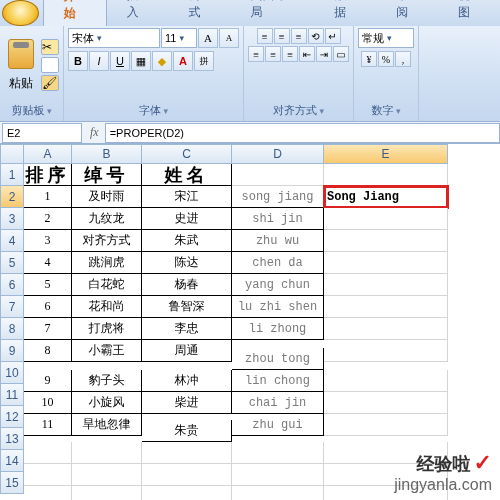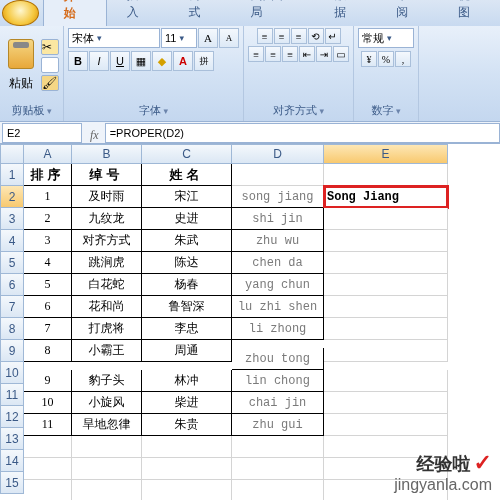--- a/index.html
+++ b/index.html
@@ -18,36 +18,36 @@
 .icon-paste::before{content:"";position:absolute;top:2px;left:4px;width:16px;height:6px;background:#888;border-radius:2px}
 .side-icons{display:flex;flex-direction:column;gap:2px}
 .mini-icon{width:18px;height:16px;background:#fff;border:1px solid #9ab3d5;border-radius:2px}
 .sel{height:20px;background:#fff;border:1px solid #9ab3d5;display:flex;align-items:center;padding:0 3px;font-size:11px}
 .sel::after{content:"▾";margin-left:3px;color:#3b5a87;font-size:9px}
 .btn-row{display:flex;gap:1px}
 .rb{width:20px;height:20px;background:linear-gradient(#f4f8fd,#dde9f6);border:1px solid #a9bfda;display:flex;align-items:center;justify-content:center;font-size:11px;font-family:"Times New Roman",serif}
 .rb.sm{width:16px;height:16px;font-size:10px}
 .font-group .group-body{flex-direction:column;align-items:stretch;gap:3px}
 .align-group .group-body{flex-direction:column;gap:2px}
-.name-formula{height:22px;display:flex;align-items:flex-end;border-bottom:1px solid #9ab3d5;background:#eef3fa}
+.name-formula{height:22px;display:flex;align-items:center;border-bottom:1px solid #9ab3d5;background:#eef3fa}
 .name-box{width:80px;height:20px;background:#fff;border:1px solid #9ab3d5;margin:0 2px;padding:0 4px;display:flex;align-items:center;font-size:11px}
 .fx-label{font-style:italic;color:#666;padding:0 6px;font-family:"Times New Roman"}
 .formula-bar{flex:1;height:20px;background:#fff;border:1px solid #9ab3d5;padding:0 4px;display:flex;align-items:center;font-size:11px;font-family:Consolas,monospace}
 .sheet{display:flex;height:calc(500px - 26px - 96px - 22px)}
 .corner{width:24px;height:20px;background:linear-gradient(#f4f8fc,#dbe7f4);border:1px solid #9fb8d6}
 .col-headers{display:flex}
 .ch{height:20px;background:linear-gradient(#f4f8fc,#dbe7f4);border:1px solid #9fb8d6;border-left:none;display:flex;align-items:center;justify-content:center;color:#3b5a87}
 .ch.sel-col{background:linear-gradient(#fde7b5,#f8c96f)}
 .row-headers{display:flex;flex-direction:column}
 .rh{width:24px;height:22px;background:linear-gradient(#f4f8fc,#dbe7f4);border:1px solid #9fb8d6;border-top:none;display:flex;align-items:center;justify-content:center;color:#3b5a87}
 .rh.sel-row{background:linear-gradient(#fde7b5,#f8c96f)}
 .grid{position:relative}
 .grid-row{display:flex}
 .cell{height:22px;border-right:1px solid #d4d4d4;border-bottom:1px solid #d4d4d4;display:flex;align-items:center;padding:0 3px;font-size:12px;background:#fff;overflow:hidden;white-space:nowrap}
-.cell.hdr{font-family:"SimSun";font-weight:bold;font-size:13px;justify-content:center;border-right:1px solid #000;border-bottom:1px solid #000;letter-spacing:4px}
+.cell.hdr{font-family:"SimSun";font-weight:bold;font-size:18px;justify-content:center;border-right:1px solid #000;border-bottom:1px solid #000;letter-spacing:4px}
 .cell.b{border-right:1px solid #000;border-bottom:1px solid #000;justify-content:center;font-family:"SimSun"}
 .cell.pin{font-family:"Courier New",monospace;color:#7a7a7a;justify-content:center}
 .cell.active{outline:3px solid #d22;outline-offset:-2px;font-family:"Courier New",monospace;justify-content:flex-start;font-weight:bold}
 .sheet-main{display:flex;flex-direction:column;flex:1;overflow:hidden}
 .top-area{display:flex}
 .body-area{display:flex;flex:1}
 .watermark{position:absolute;bottom:6px;right:8px;text-align:right;font-size:11px;color:#333;pointer-events:none}
 .watermark .wlogo{font-size:18px;font-weight:bold}
 .watermark .check{color:#d22;font-size:22px;font-weight:bold}
 .watermark .wurl{font-size:16px;color:#666}
@@ -267,21 +267,21 @@
           <div class="grid-row">
             <div class="cell b" style="width: 48px;">10</div>
             <div class="cell b" style="width: 70px;">小旋风</div>
             <div class="cell b" style="width: 90px;">柴进</div>
             <div class="cell b pin" style="width: 92px;">chai jin</div>
             <div class="cell " style="width: 124px;"></div>
           </div>
           <div class="grid-row">
             <div class="cell b" style="width: 48px;">11</div>
             <div class="cell b" style="width: 70px;">旱地忽律</div>
-            <div class="cell b" style="width: 90px;">朱贵</div>
+            <div class="cell b" style="width: 90px; margin-top: 6px;">朱贵</div>
             <div class="cell b pin" style="width: 92px;">zhu gui</div>
             <div class="cell " style="width: 124px;"></div>
           </div>
           <div class="grid-row">
             <div class="cell " style="width: 48px;"></div>
             <div class="cell " style="width: 70px;"></div>
             <div class="cell " style="width: 90px;"></div>
             <div class="cell " style="width: 92px;"></div>
             <div class="cell " style="width: 124px;"></div>
           </div>

